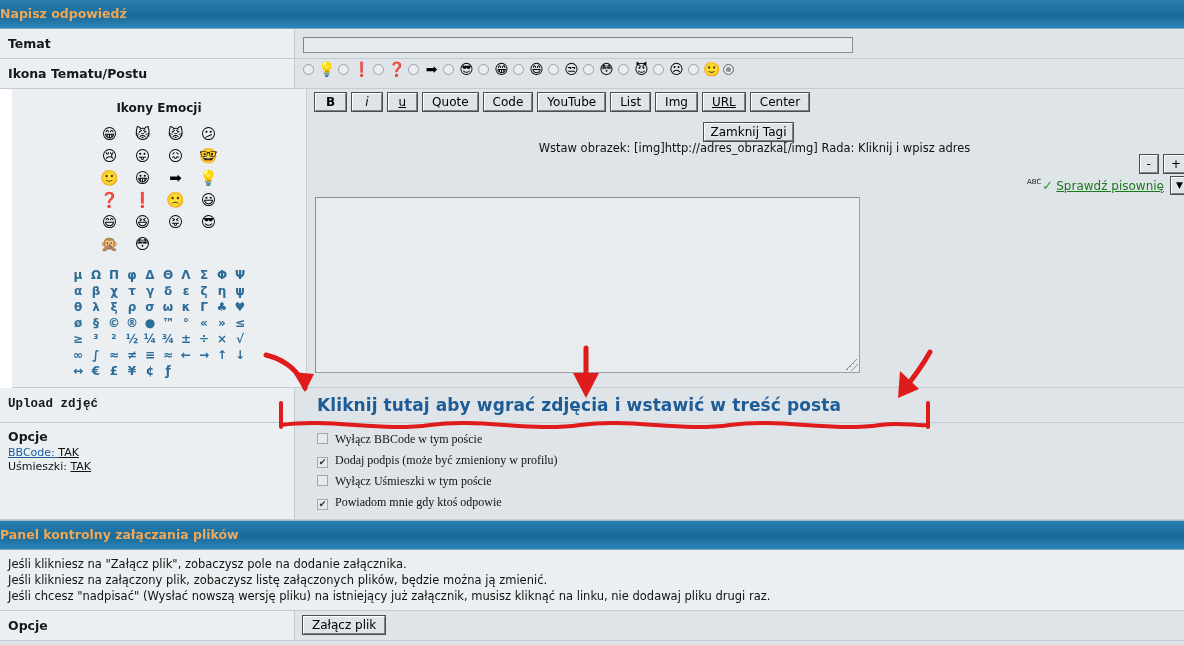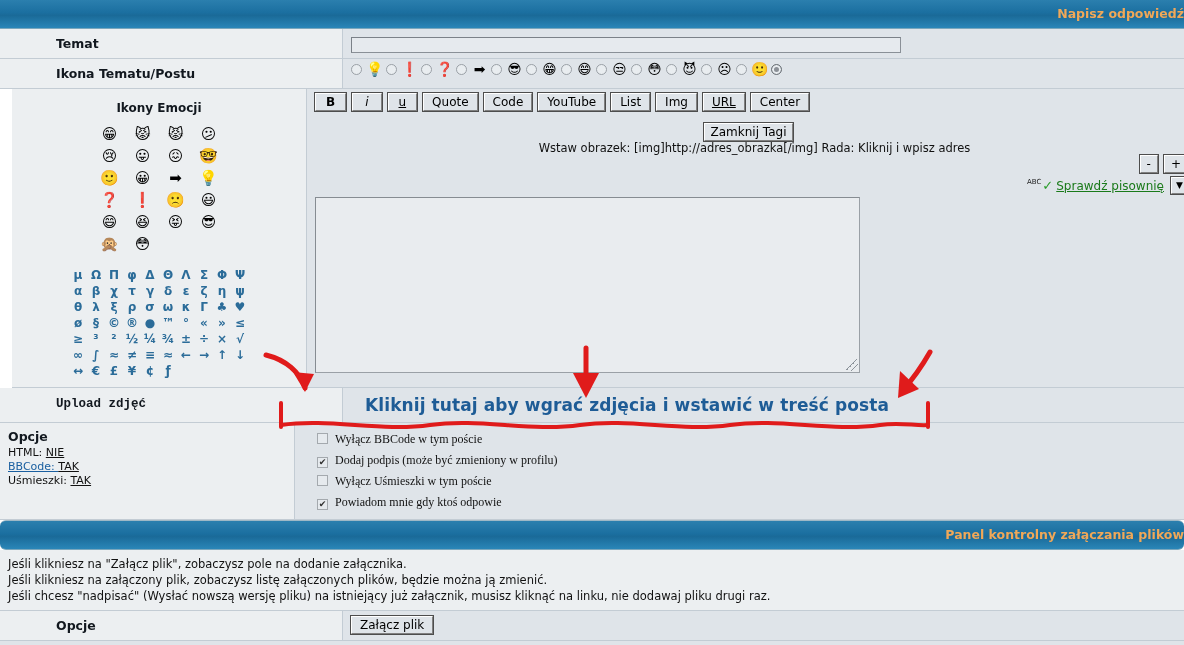--- a/index.html
+++ b/index.html
@@ -6,34 +6,34 @@
   body{
     width:1184px;height:645px;overflow:hidden;
     background:#ffffff;
     font-family:"DejaVu Sans","Liberation Sans",sans-serif;
     font-size:12px;color:#000;
   }
   .page{width:1184px;height:645px;position:relative;}
 
   
   .titlebar{
-    height:28px;line-height:28px;text-align:right;
+    height:28px;line-height:28px;text-align:left;
     background:linear-gradient(to bottom,#2b7fae 0%,#1b6fa0 45%,#1a6a98 55%,#2a86b8 100%);
     color:#f0a858;font-weight:bold;font-size:12.5px;
     border-bottom:1px solid #7aa7bd;
   }
-  .titlebar.second{border-top:1px solid #9fb8c6;border-radius:6px;}
+  .titlebar.second{border-top:1px solid #9fb8c6;}
 
   
   .row{display:flex;width:1184px;border-bottom:1px solid #c3ccd4;background:#eceff1;}
   .lbl{
     width:295px;min-width:295px;box-sizing:border-box;
     padding:7px 8px 7px 8px;
     font-weight:bold;font-size:12.5px;color:#12181f;
-    border-right:1px solid #c3ccd4;background:#eceff1;margin-left:48px;
+    border-right:1px solid #c3ccd4;background:#eceff1;
   }
   .fld{flex:1;box-sizing:border-box;padding:5px 8px;background:#dfe4e9;}
 
   
   .subject-input{
     width:550px;height:16px;box-sizing:border-box;
     border:1px solid #8a9097;border-top-color:#7b8188;border-left-color:#7b8188;
     background:#e6eaee;margin-top:3px;
   }
 
@@ -328,23 +328,20 @@
     <div class="lbl" style="padding-top:9px;font-family:Liberation Mono, monospace;">Upload zdjęć</div>
     <div class="fld">
       <span class="annot-text">Kliknij tutaj aby wgrać zdjęcia i wstawić w treść posta</span>
     </div>
   </div>
 
   <div class="row" style="align-items:stretch;">
     <div class="optlbl">
       <h4>Opcje</h4>
       <div class="ln">
-        <span>HTML: </span><span class="u-ul">NIE</span>
-      </div>
-      <div class="ln">
         <span class="u-ul" style="color:#1a5fa0;">BBCode: </span><span class="u-ul">TAK</span>
       </div>
       <div class="ln">
         <span>Uśmieszki: </span><span class="u-ul">TAK</span>
       </div>
     </div>
     <div class="fld" style="padding:6px 8px;font-family:Liberation Serif, serif;" id="optchecks">
         <div class="chkline"><span class="chkbox"></span><span>Wyłącz BBCode w tym poście</span></div>
         <div class="chkline"><span class="chkbox">✔</span><span>Dodaj podpis (może być zmieniony w profilu)</span></div>
         <div class="chkline"><span class="chkbox"></span><span>Wyłącz Uśmieszki w tym poście</span></div>

